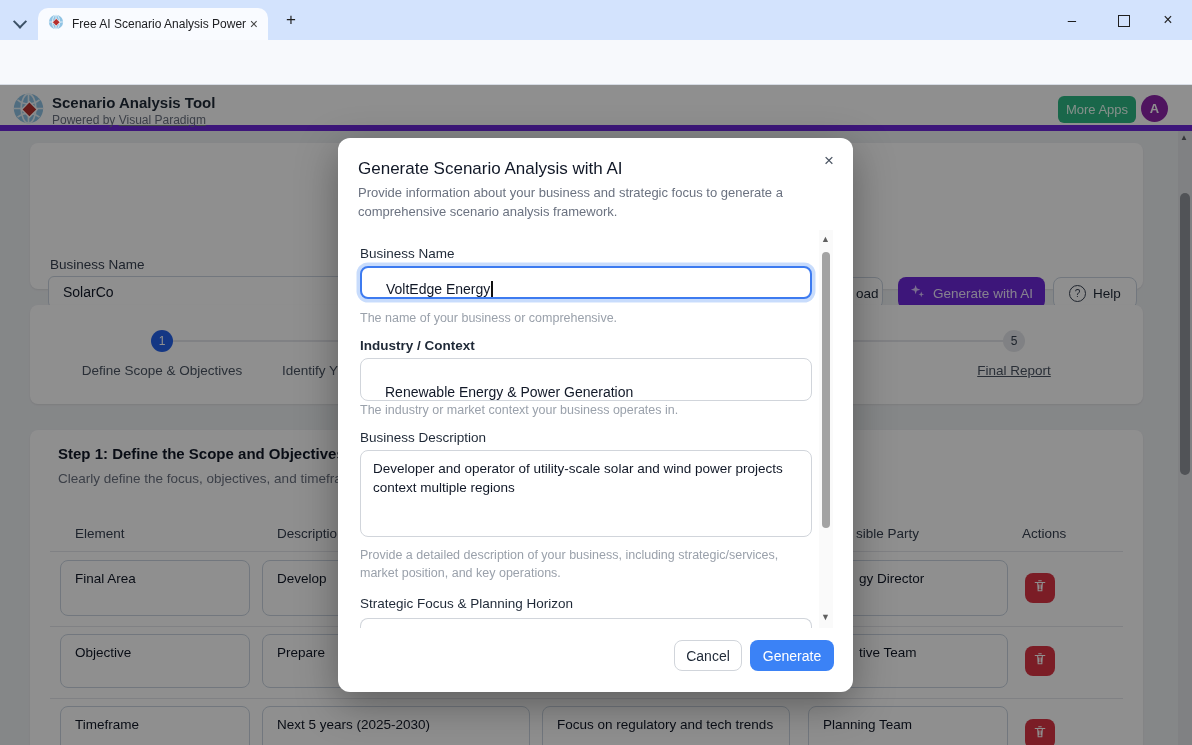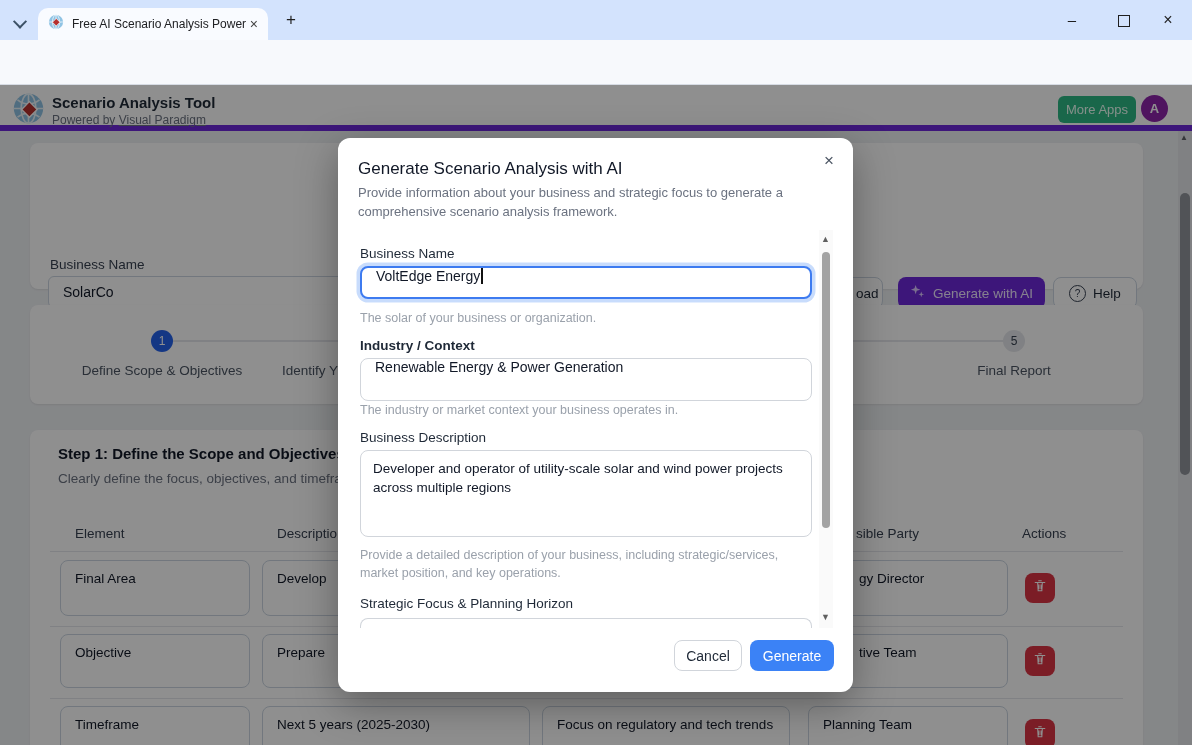--- a/index.html
+++ b/index.html
@@ -35,21 +35,21 @@
   .hline{position:absolute;height:1px;background:#e5e7eb;}
   .trash{position:absolute;width:30px;height:30px;background:#dc3545;border-radius:8px;display:flex;align-items:center;justify-content:center;}
   .frag{position:absolute;white-space:nowrap;}
   
   .overlay{position:absolute;left:0;top:85px;width:1192px;height:660px;background:rgba(0,0,0,0.44);}
   .modal{position:absolute;left:338px;top:138px;width:515px;height:554px;background:#fff;border-radius:12px;
          box-shadow:0 12px 40px rgba(0,0,0,.35);}
   .m-label{position:absolute;font-size:13.5px;color:#1f2937;font-weight:500;}
   .m-help{position:absolute;font-size:12.5px;color:#9aa1ab;line-height:1.45;}
   .m-input{position:absolute;border:1px solid #d1d5db;border-radius:8px;box-sizing:border-box;
-           font-size:14px;color:#111827;display:flex;align-items:flex-start;padding:0 14px;background:#fff;}
+           font-size:14px;color:#111827;display:flex;align-items:flex-end;padding:0 24px;background:#fff;}
   .caret{display:inline-block;width:1.5px;height:16px;background:#111;margin-left:1px;vertical-align:-3px;}
 </style>
 </head>
 <body>
 
 <div class="screen">
 
   <div class="tabbar">
     <span class="abs" style="left:15px;top:14px;"><span class="chev" style="transform:rotate(45deg) translate(-1px,-1px);"></span></span>
     <div class="tab">
@@ -156,21 +156,21 @@
       </div>
     </div>
 
     <div class="card" style="left:30px;top:220px;width:1113px;height:99px;">
       <div class="hline" style="left:132px;top:35px;width:852px;height:2px;"></div>
       <span class="abs circle" style="left:121px;top:25px;width:22px;height:22px;background:#2563eb;color:#fff;font-size:12px;">1</span>
       <span class="steplabel" style="left:22px;top:58px;width:220px;">Define Scope &amp; Objectives</span>
       <span class="frag steplabel" style="left:252px;top:58px;">Identify Y</span>
       <span class="frag steplabel" style="left:813px;top:58px;">s</span>
       <span class="abs circle" style="left:973px;top:25px;width:22px;height:22px;background:#e5e7eb;color:#374151;font-size:12px;">5</span>
-      <span class="steplabel" style="left:874px;top:58px;width:220px;">Final Report</span>
+      <span class="steplabel" style="left:874px;top:58px;width:220px;text-decoration:underline;">Final Report</span>
     </div>
 
     <div class="card" style="left:30px;top:345px;width:1113px;height:430px;">
       <div class="abs" style="left:28px;top:14px;display:flex;align-items:center;gap:8px;">
         <span style="font-size:15px;font-weight:bold;color:#111827;">Step 1: Define the Scope and Objectives</span>
         <span class="circle" style="width:16px;height:16px;border:1.5px solid #6b7280;font-size:10px;color:#6b7280;">?</span>
       </div>
       <span class="abs frag" style="left:28px;top:41px;font-size:13.5px;color:#6b7280;">Clearly define the focus, objectives, and timefra</span>
 
       <span class="frag f-label" style="left:45px;top:96px;">Element</span>
@@ -225,28 +225,28 @@
   <div class="modal">
     <span class="abs" style="left:486px;top:13px;font-size:17px;color:#4b5563;">×</span>
     <span class="abs" style="left:20px;top:21px;font-size:17px;font-weight:normal;color:#111827;">Generate Scenario Analysis with AI</span>
     <div class="abs" style="left:20px;top:46px;width:445px;font-size:13px;color:#6b7280;line-height:1.45;">Provide information about your business and strategic focus to generate a comprehensive scenario analysis framework.</div>
 
     <span class="m-label" style="left:22px;top:108px;">Business Name</span>
     <div class="m-input" style="left:22px;top:128px;width:452px;height:33px;border:2px solid #3d7bf0;box-shadow:0 0 0 3.5px rgba(96,156,245,0.35);">
       <span>VoltEdge Energy</span>
         <span class="caret"></span>
     </div>
-    <span class="m-help" style="left:22px;top:171px;">The solar of your business or organization.</span>
+    <span class="m-help" style="left:22px;top:171px;">The name of your business or comprehensive.</span>
 
     <span class="m-label" style="left:22px;top:200px;font-weight:bold;">Industry / Context</span>
     <div class="m-input" style="left:22px;top:220px;width:452px;height:43px;">Renewable Energy &amp; Power Generation</div>
     <span class="m-help" style="left:22px;top:263px;">The industry or market context your business operates in.</span>
 
     <span class="m-label" style="left:22px;top:292px;">Business Description</span>
-    <div class="m-input" style="left:22px;top:312px;width:452px;height:87px;align-items:flex-start;padding:9px 12px;font-size:13.5px;line-height:1.4;">Developer and operator of utility-scale solar and wind power projects across multiple regions</div>
+    <div class="m-input" style="left:22px;top:312px;width:452px;height:87px;align-items:flex-start;padding:9px 12px;font-size:13.5px;line-height:1.4;">Developer and operator of utility-scale solar and wind power projects context multiple regions</div>
     <div class="m-help" style="left:22px;top:408px;width:455px;">Provide a detailed description of your business, including strategic/services, market position, and key operations.</div>
 
     <span class="m-label" style="left:22px;top:458px;">Strategic Focus &amp; Planning Horizon</span>
     <div class="abs" style="left:22px;top:480px;width:452px;height:10px;border:1px solid #d1d5db;border-bottom:none;border-radius:8px 8px 0 0;box-sizing:border-box;"></div>
 
     <div class="abs" style="left:481px;top:92px;width:14px;height:398px;background:#fafafa;">
       <span class="abs" style="left:2px;top:4px;font-size:9px;color:#606060;">▲</span>
       <span class="abs" style="left:3px;top:22px;width:8px;height:276px;background:#a3a3a3;border-radius:4px;"></span>
       <span class="abs" style="left:2px;top:382px;font-size:9px;color:#606060;">▼</span>
     </div>

